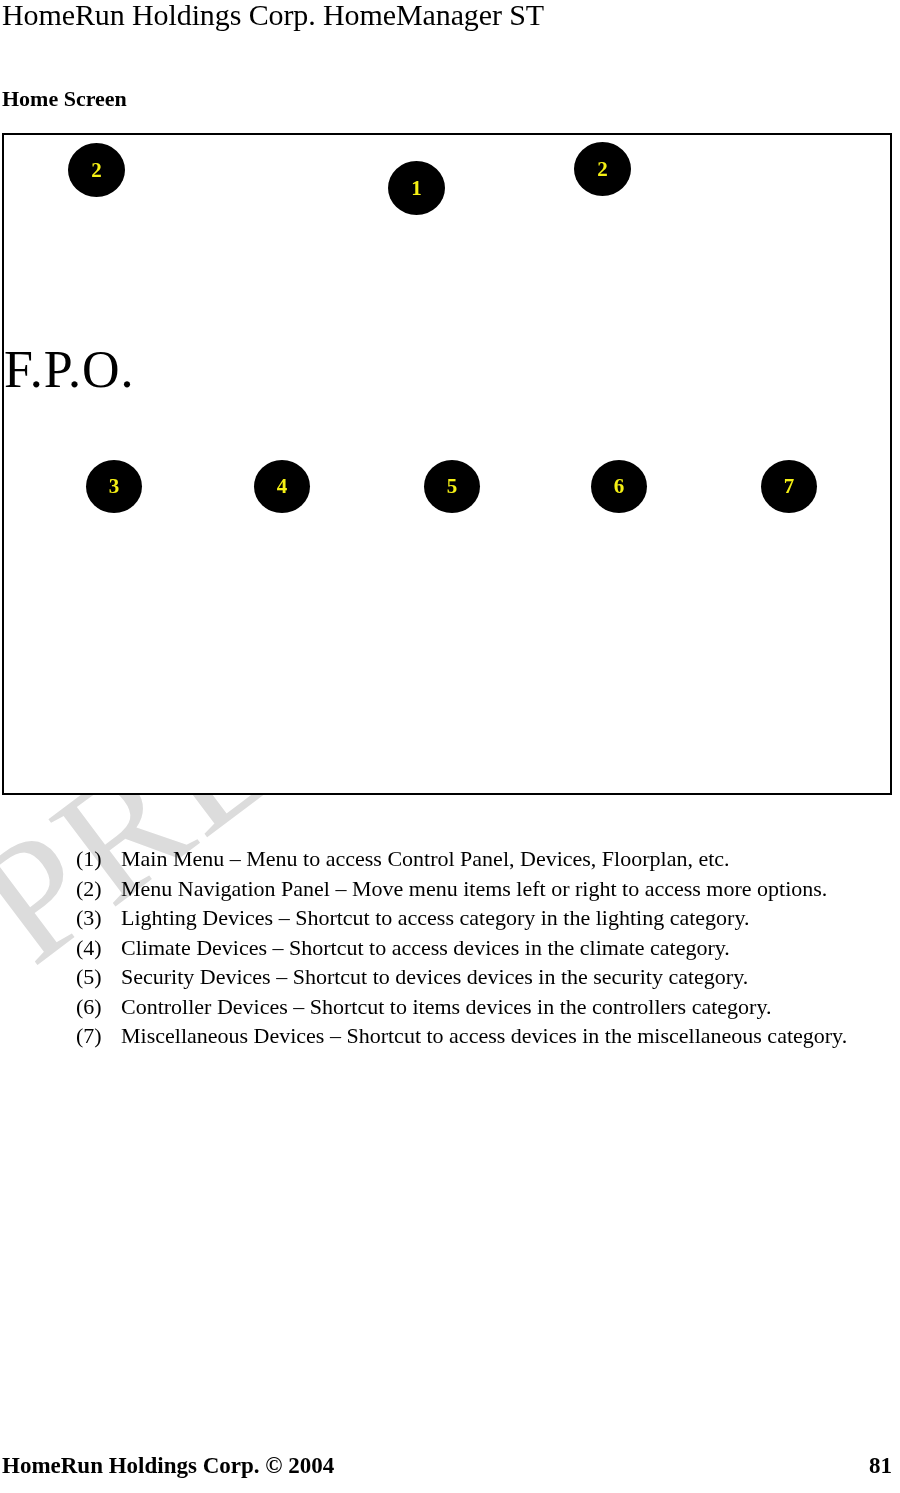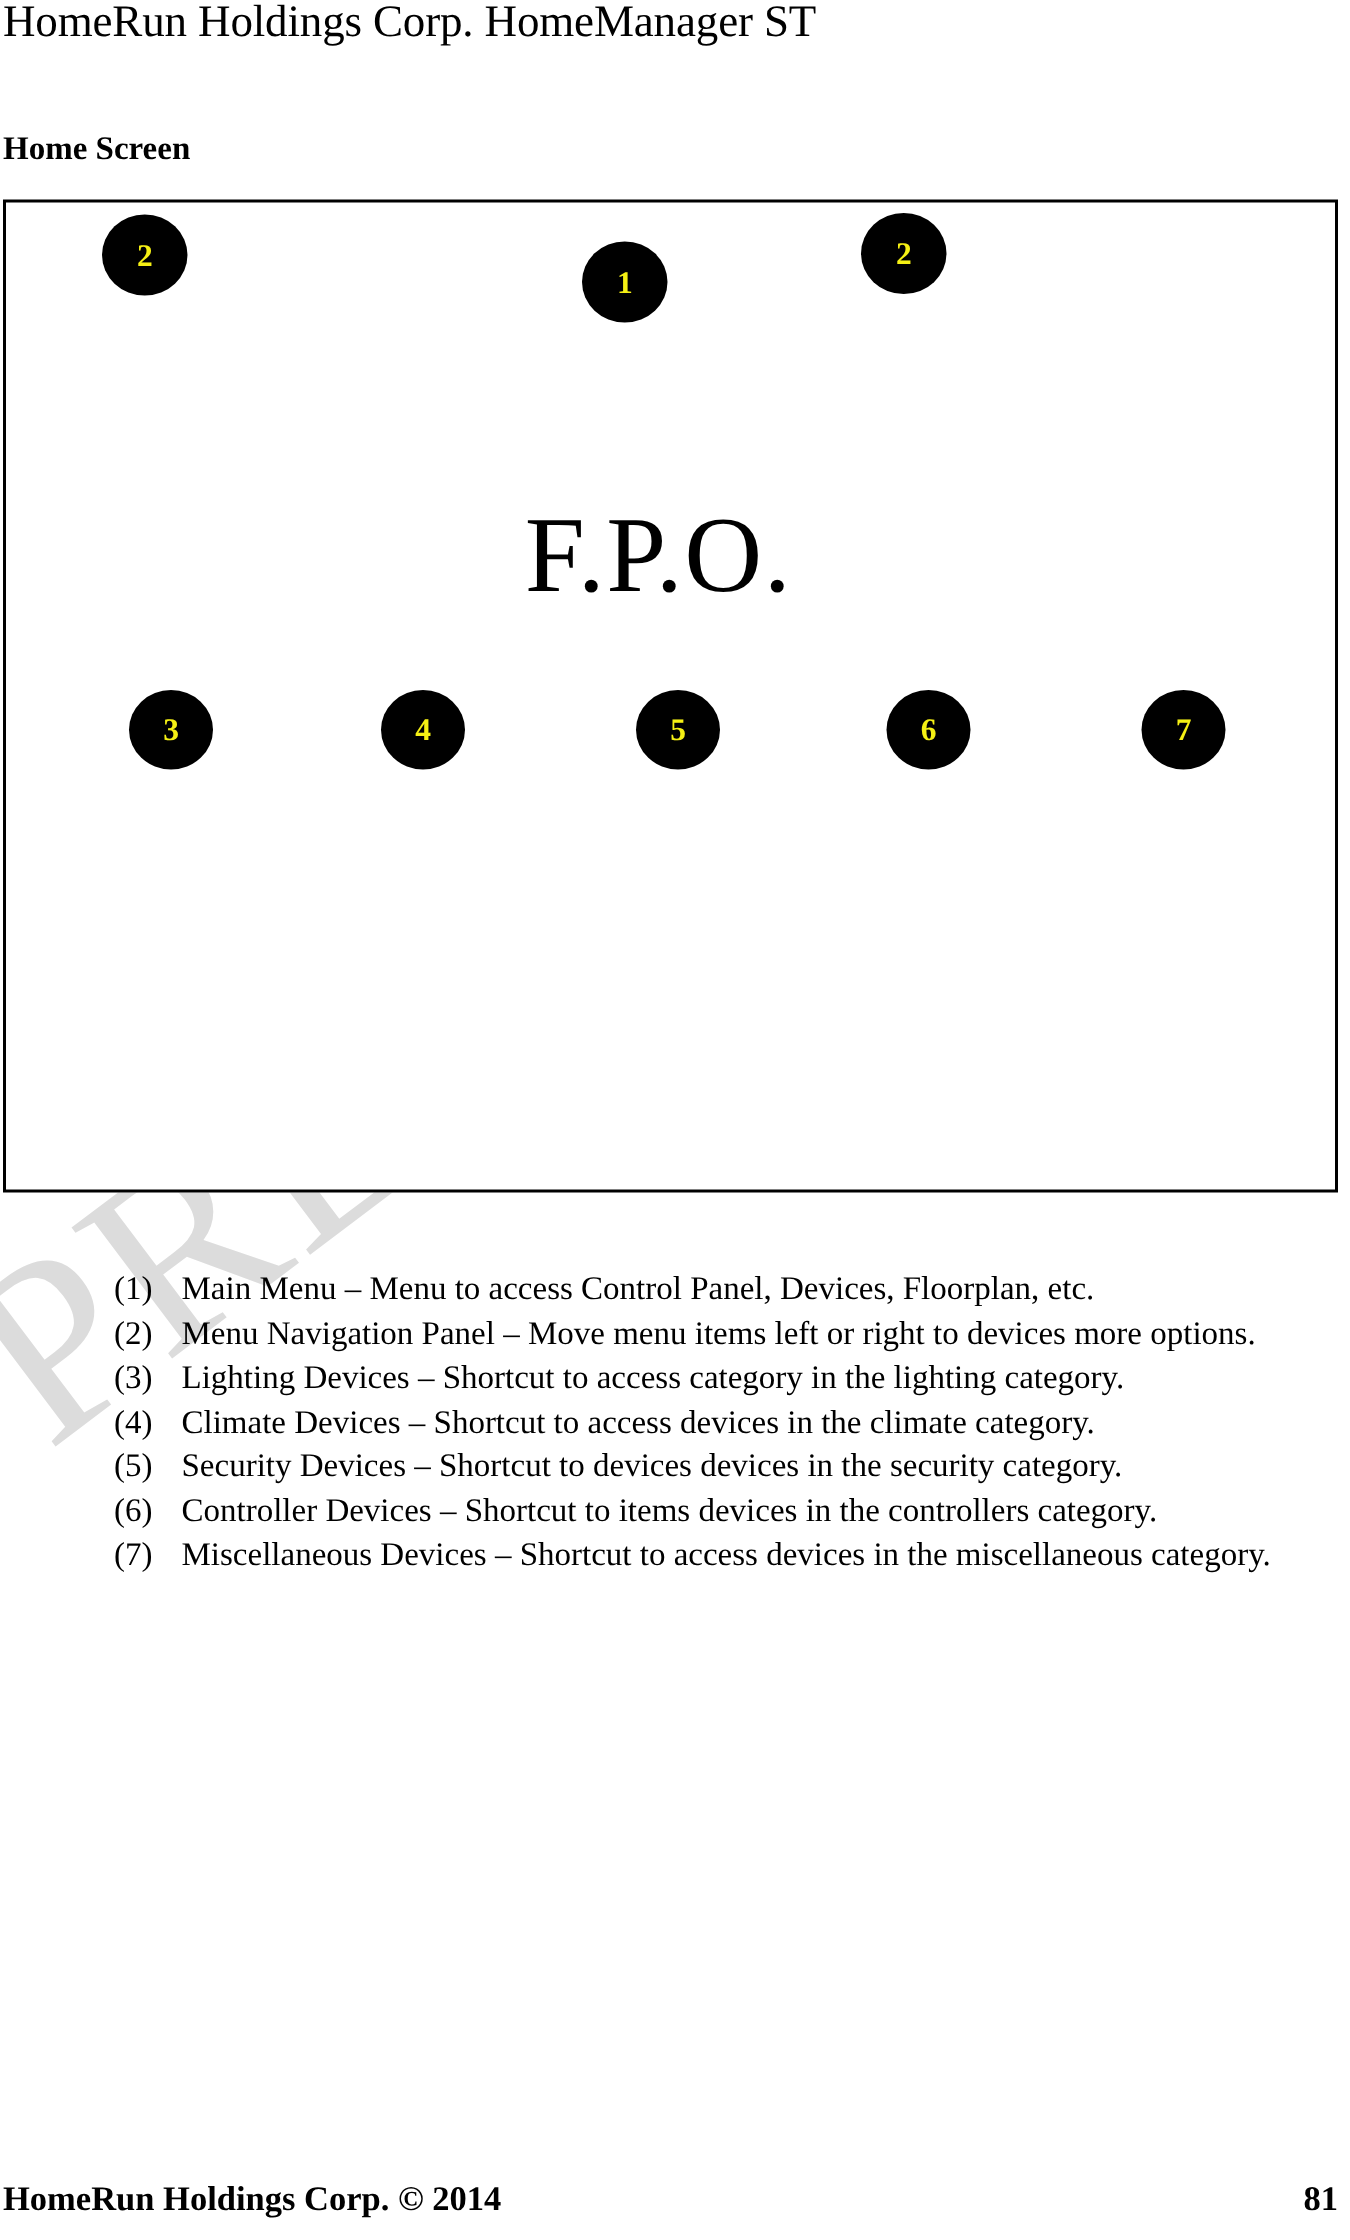--- a/index.html
+++ b/index.html
@@ -48,22 +48,22 @@
     border: 2px solid #000000;
     box-sizing: border-box;
     background: #ffffff;
   }
 
   #fpo-placeholder {
     position: absolute;
     left: 0;
     right: 16px;
     top: 199px;
-    text-align: center;
-    font-size: 72px;
+    text-align: left;
+    font-size: 52px;
     line-height: 72px;
     font-family: "Liberation Serif", "DejaVu Serif", serif;
     font-weight: normal;
     letter-spacing: 1px;
   }
 
   
   .callout {
     position: absolute;
     background: #000000;
@@ -164,21 +164,21 @@
     </div>
 </div>
 
 <ol id="legend-list">
     <li class="legend-row">
       <span class="legend-index">(1)</span>
       <span class="legend-text"><span class="legend-term">Main Menu</span><span class="legend-desc"> – Menu to access Control Panel, Devices, Floorplan, etc.</span></span>
     </li>
     <li class="legend-row">
       <span class="legend-index">(2)</span>
-      <span class="legend-text"><span class="legend-term">Menu Navigation Panel</span><span class="legend-desc"> – Move menu items left or right to devices more options.</span></span>
+      <span class="legend-text"><span class="legend-term">Menu Navigation Panel</span><span class="legend-desc"> – Move menu items left or right to access more options.</span></span>
     </li>
     <li class="legend-row">
       <span class="legend-index">(3)</span>
       <span class="legend-text"><span class="legend-term">Lighting Devices</span><span class="legend-desc"> – Shortcut to access category in the lighting category.</span></span>
     </li>
     <li class="legend-row">
       <span class="legend-index">(4)</span>
       <span class="legend-text"><span class="legend-term">Climate Devices</span><span class="legend-desc"> – Shortcut to access devices in the climate category.</span></span>
     </li>
     <li class="legend-row">
@@ -189,15 +189,15 @@
       <span class="legend-index">(6)</span>
       <span class="legend-text"><span class="legend-term">Controller Devices</span><span class="legend-desc"> – Shortcut to items devices in the controllers category.</span></span>
     </li>
     <li class="legend-row">
       <span class="legend-index">(7)</span>
       <span class="legend-text"><span class="legend-term">Miscellaneous Devices</span><span class="legend-desc"> – Shortcut to access devices in the miscellaneous category.</span></span>
     </li>
   </ol>
 
 <div id="doc-footer">
-  <span id="footer-copyright">HomeRun Holdings Corp. © 2014</span>
+  <span id="footer-copyright">HomeRun Holdings Corp. © 2004</span>
   <span id="footer-page-number">81</span>
 </div>
 
 </body></html>

